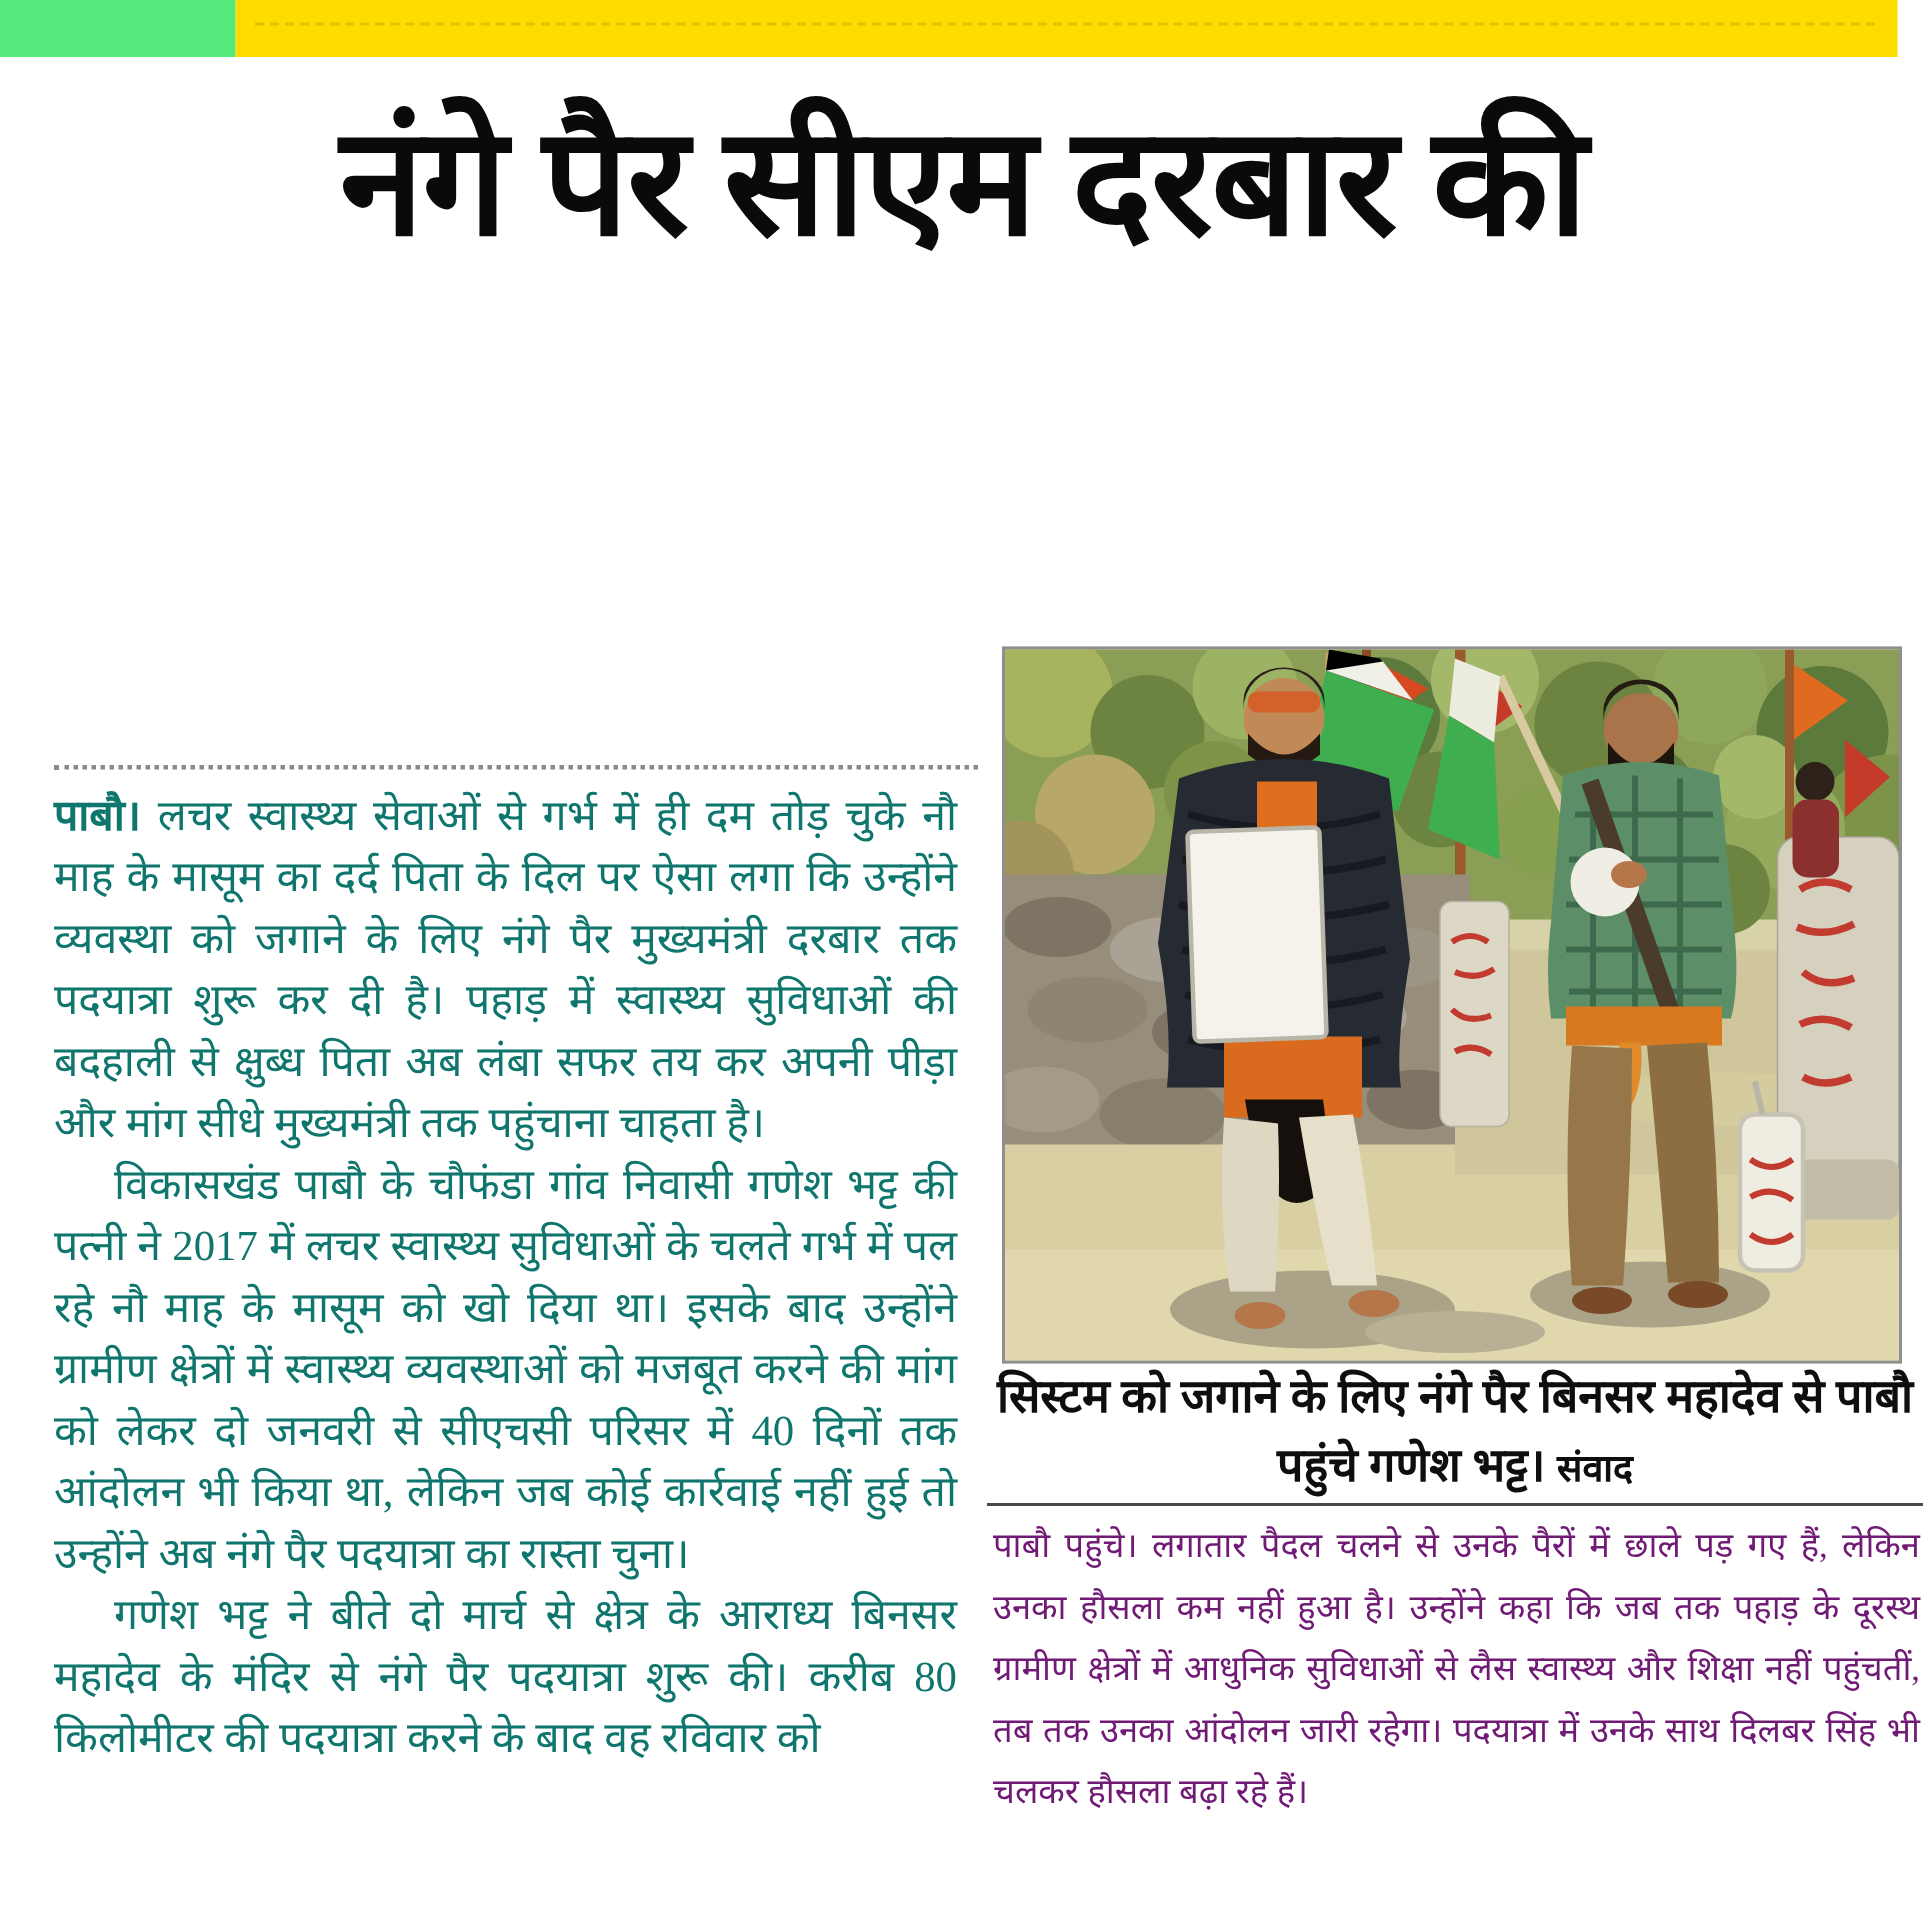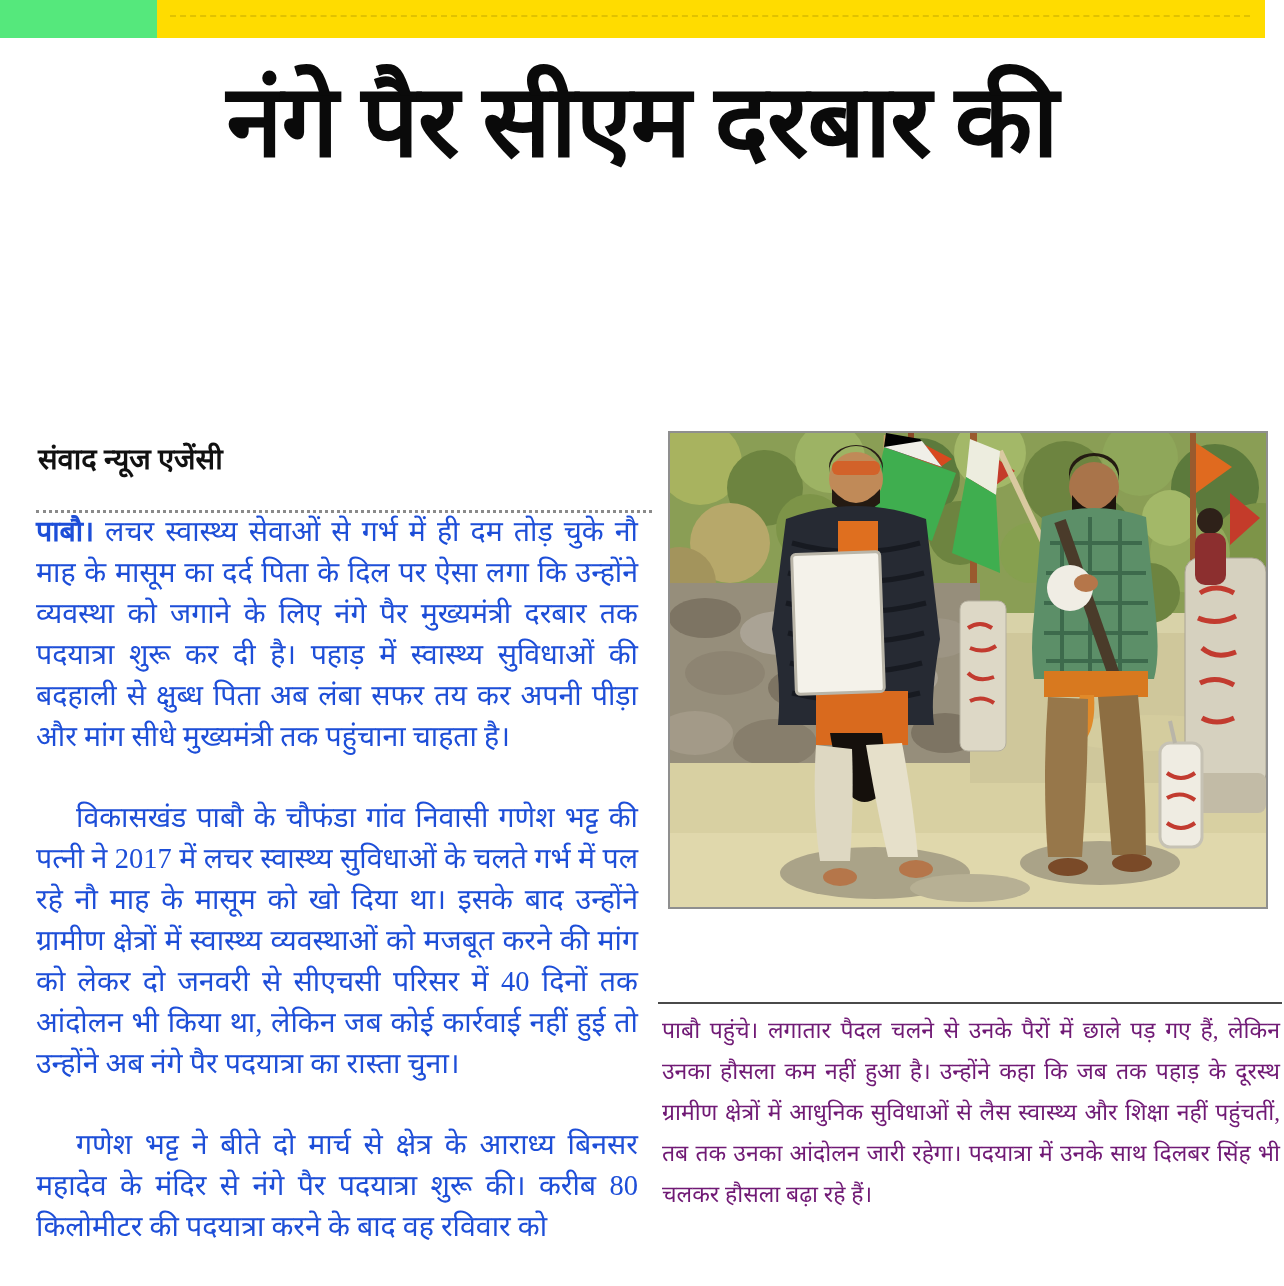--- a/index.html
+++ b/index.html
@@ -14,24 +14,24 @@
   
   .headline{position:absolute;left:30px;top:52px;width:1224px;text-align:center;
     font-weight:700;font-size:101px;line-height:140px;color:#0a0a0a;letter-spacing:-1px;}
   .subheadline{position:absolute;left:20px;top:344px;width:1244px;text-align:center;
     font-weight:700;font-size:42px;line-height:66px;color:#0c0c0c;}
   .byline{position:absolute;left:38px;top:438px;width:600px;
     font-weight:700;font-size:29px;color:#111;}
   .byline-rule{position:absolute;left:36px;top:510px;width:616px;height:0;
     border-top:3px dotted #8a8a8a;}
   
-  .col-left{position:absolute;left:36px;top:511px;width:602px;
-    font-size:28.5px;line-height:41px;text-align:justify;color:#1d4ed8;}
+  .col-left{position:absolute;left:36px;top:524px;width:602px;
+    font-size:28.5px;line-height:41px;text-align:justify;color:#0f766e;}
   .col-left p{margin:0;}
-  .col-left p.indent{text-indent:40px;margin-top:40px;}
+  .col-left p.indent{text-indent:40px;}
   .dateline{font-weight:700;}
   
   .photo-frame{position:absolute;left:668px;top:431px;width:596px;height:474px;
     border:2px solid #8f8f8f;background:#d8d2a8;box-sizing:content-box;}
   .photo-frame svg{display:block;}
   .caption{position:absolute;left:656px;top:908px;width:628px;text-align:center;
     font-weight:700;font-size:31px;line-height:46px;color:#0e0e0e;}
   .caption .credit{font-weight:600;font-size:25px;}
   .caption-rule{position:absolute;left:658px;top:1002px;width:624px;height:0;
     border-top:2px solid #4a4a4a;}
@@ -55,21 +55,20 @@
       <rect x="157" y="0" width="1108" height="38" fill="#ffdc00"></rect>
     </svg>
     <div class="yellow-dashes"></div>
   </div>
 
   <h1 class="headline" style="margin:0;">
     <span>नंगे पैर सीएम दरबार की</span><br>
   </h1>
 
 
-  <div class="byline">संवाद न्यूज एजेंसी</div>
   <div class="byline-rule"></div>
 
   <div class="col-left">
     <p><span class="dateline">पाबौ।</span><span> लचर स्वास्थ्य सेवाओं से गर्भ में ही दम तोड़ चुके नौ माह के मासूम का दर्द पिता के दिल पर ऐसा लगा कि उन्होंने व्यवस्था को जगाने के लिए नंगे पैर मुख्यमंत्री दरबार तक पदयात्रा शुरू कर दी है। पहाड़ में स्वास्थ्य सुविधाओं की बदहाली से क्षुब्ध पिता अब लंबा सफर तय कर अपनी पीड़ा और मांग सीधे मुख्यमंत्री तक पहुंचाना चाहता है।</span></p>
     <p class="indent">विकासखंड पाबौ के चौफंडा गांव निवासी गणेश भट्ट की पत्नी ने 2017 में लचर स्वास्थ्य सुविधाओं के चलते गर्भ में पल रहे नौ माह के मासूम को खो दिया था। इसके बाद उन्होंने ग्रामीण क्षेत्रों में स्वास्थ्य व्यवस्थाओं को मजबूत करने की मांग को लेकर दो जनवरी से सीएचसी परिसर में 40 दिनों तक आंदोलन भी किया था, लेकिन जब कोई कार्रवाई नहीं हुई तो उन्होंने अब नंगे पैर पदयात्रा का रास्ता चुना।</p>
     <p class="indent">गणेश भट्ट ने बीते दो मार्च से क्षेत्र के आराध्य बिनसर महादेव के मंदिर से नंगे पैर पदयात्रा शुरू की। करीब 80 किलोमीटर की पदयात्रा करने के बाद वह रविवार को</p>
   </div>
 
   <div class="photo-frame">
     <svg viewBox="0 0 596 474" width="596" height="474">
@@ -192,20 +191,23 @@
         <path d="M428,264 q8,82 14,158 l34,0 q0,-80 -8,-160 z" fill="#8d6e42"></path>
         <ellipse cx="398" cy="434" rx="20" ry="9" fill="#7a4a28"></ellipse>
         <ellipse cx="462" cy="430" rx="20" ry="9" fill="#7a4a28"></ellipse>
         <rect x="490" y="310" width="42" height="104" rx="10" fill="#efece2" stroke="#c6c2b4" stroke-width="3"></rect>
         <path d="M497,340 q14,10 28,0 M497,365 q14,-8 28,2 M497,390 q14,10 28,0" stroke="#c23b2f" stroke-width="4" fill="none"></path>
         <line x1="505" y1="310" x2="500" y2="288" stroke="#b9b5a8" stroke-width="4"></line>
       </g>
     </svg>
   </div>
 
+  <div class="caption">
+    <span>सिस्टम को जगाने के लिए नंगे पैर बिनसर महादेव से पाबौ पहुंचे गणेश भट्ट। </span><span class="credit">संवाद</span>
+  </div>
   <div class="caption-rule"></div>
 
   <div class="col-right">
     <p>पाबौ पहुंचे। लगातार पैदल चलने से उनके पैरों में छाले पड़ गए हैं, लेकिन उनका हौसला कम नहीं हुआ है। उन्होंने कहा कि जब तक पहाड़ के दूरस्थ ग्रामीण क्षेत्रों में आधुनिक सुविधाओं से लैस स्वास्थ्य और शिक्षा नहीं पहुंचतीं, तब तक उनका आंदोलन जारी रहेगा। पदयात्रा में उनके साथ दिलबर सिंह भी चलकर हौसला बढ़ा रहे हैं।</p>
   </div>
 
   <div class="next-thinline"></div>
   <div class="next-blackbar"></div>
   <div class="next-graybar"></div>
 

